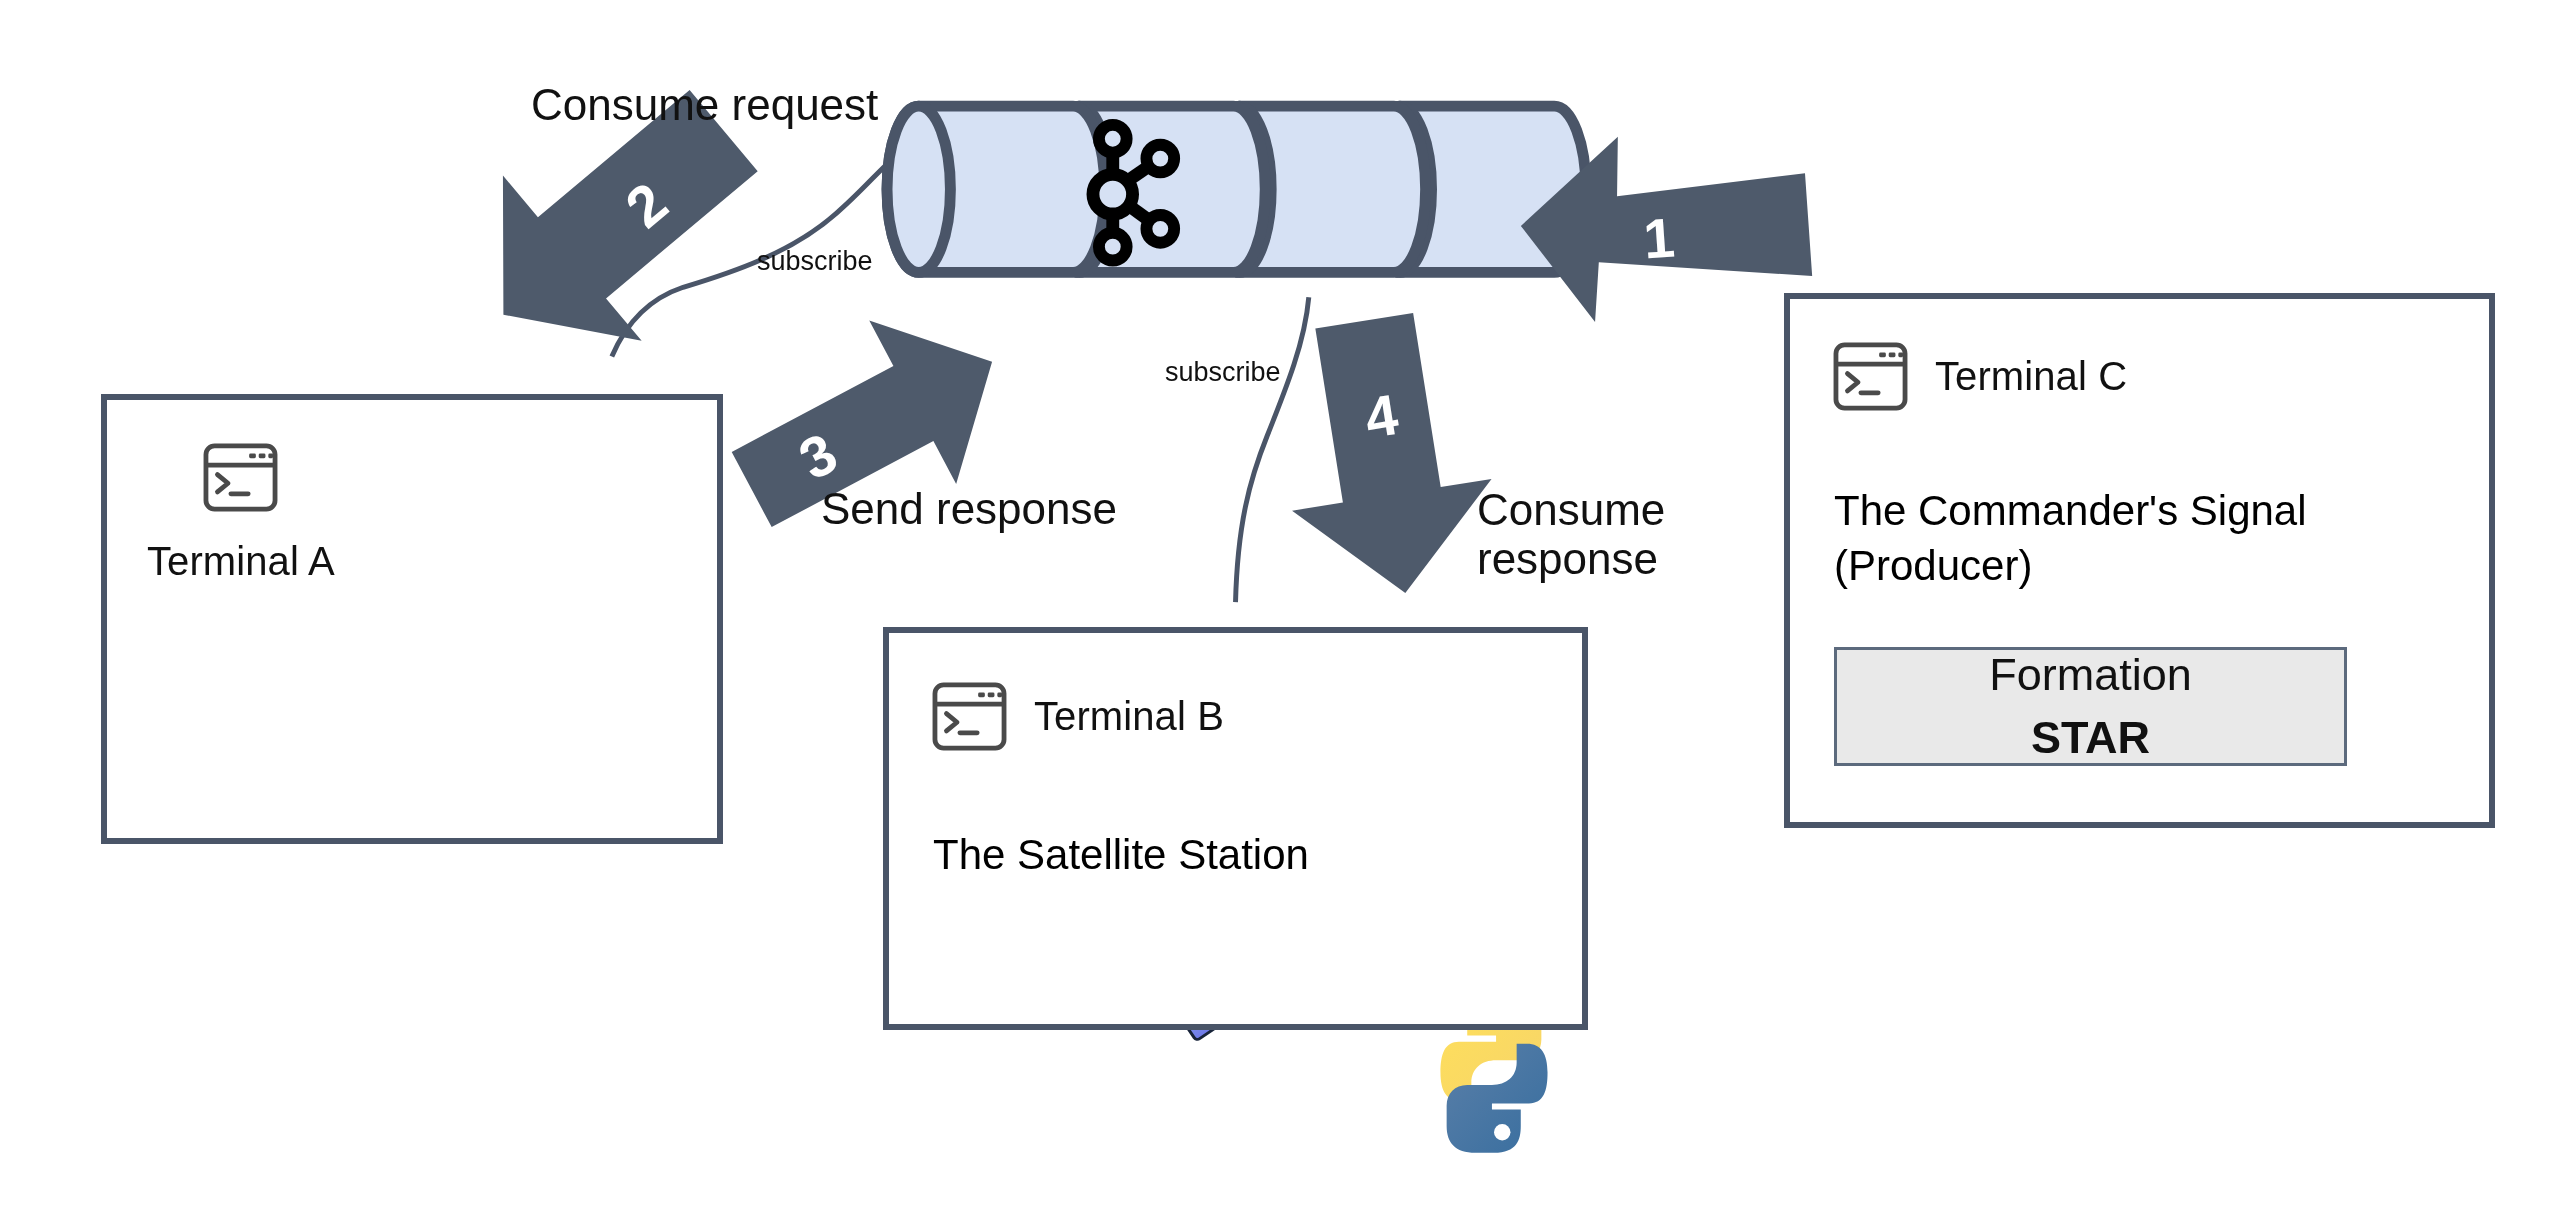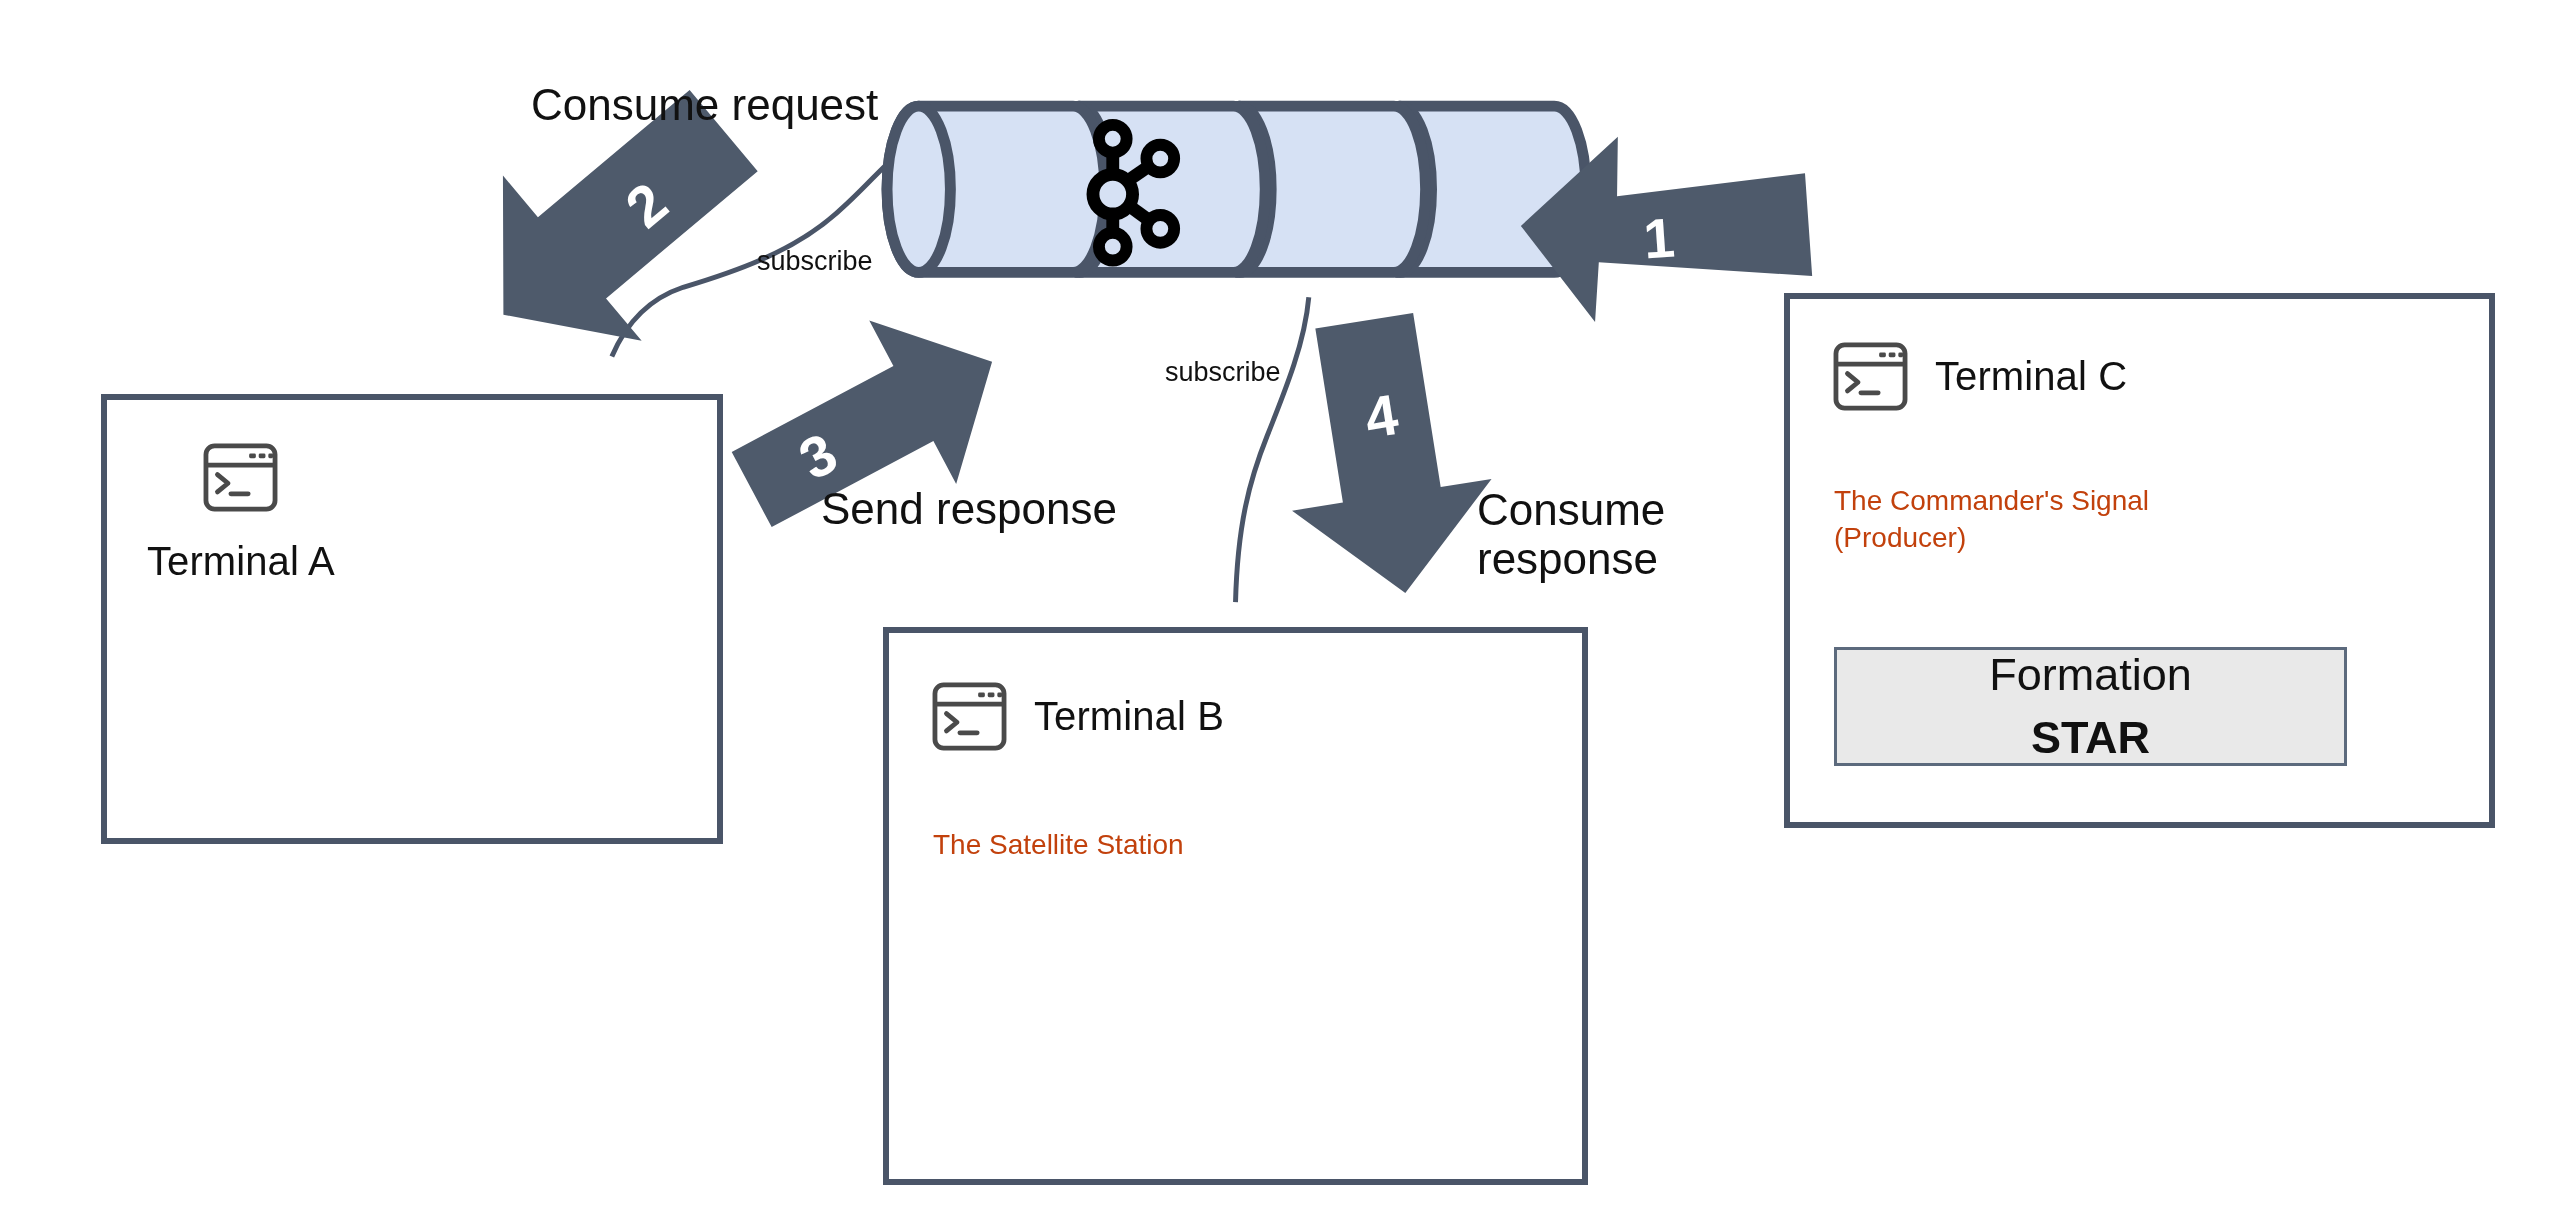--- a/index.html
+++ b/index.html
@@ -21,21 +21,21 @@
   .panel-head{
     position:absolute;
     display:flex;align-items:center;gap:26px;justify-content:space-between;
   }
   .term-icon{width:77px;height:71px;flex:0 0 auto;}
   .panel-title{
     font-size:40px;color:#111111;white-space:nowrap;letter-spacing:0.1px;
   }
   .panel-sub{
     position:absolute;
-    font-size:28px;color:#c2410c;line-height:1.32;white-space:pre-line;
+    font-size:42px;color:#000000;line-height:1.32;white-space:pre-line;
   }
   .formation-box{
     position:absolute;
     background:#e9e9e9;
     border:3px solid #5c6a7d;
     box-sizing:border-box;
     display:flex;flex-direction:column;align-items:center;justify-content:center;
   }
   .formation-label{font-size:45px;color:#111;line-height:1.12;}
   .formation-value{font-size:45px;color:#111;font-weight:bold;line-height:1.12;}
@@ -225,21 +225,21 @@
           <rect x="59" y="12" width="7" height="5" rx="1.5"></rect>
           <rect x="69" y="12" width="5" height="5" rx="1.5"></rect>
         </g>
         <path d="M 16 34 L 27 43 L 16 52" fill="none" stroke="#4a4a4a" stroke-width="5" stroke-linecap="round" stroke-linejoin="round"></path>
         <line x1="30" y1="54" x2="48" y2="54" stroke="#4a4a4a" stroke-width="5" stroke-linecap="round"></line>
       </svg>
       <div class="panel-title">Terminal A</div>
     </div>
   </div>
 
-  <div class="panel" style="left:883px;top:627px;width:705px;height:558px;">
+  <div class="panel" style="left:883px;top:627px;width:705px;height:403px;">
     <div class="panel-head" style="left:42px;top:48px;">
       <svg class="term-icon" viewBox="0 0 80 74">
         <rect x="4" y="4" width="72" height="66" rx="9" fill="#ffffff" stroke="#4a4a4a" stroke-width="5"></rect>
         <line x1="4" y1="24" x2="76" y2="24" stroke="#4a4a4a" stroke-width="5"></line>
         <g fill="#4a4a4a">
           <rect x="49" y="12" width="7" height="5" rx="1.5"></rect>
           <rect x="59" y="12" width="7" height="5" rx="1.5"></rect>
           <rect x="69" y="12" width="5" height="5" rx="1.5"></rect>
         </g>
         <path d="M 16 34 L 27 43 L 16 52" fill="none" stroke="#4a4a4a" stroke-width="5" stroke-linecap="round" stroke-linejoin="round"></path>

